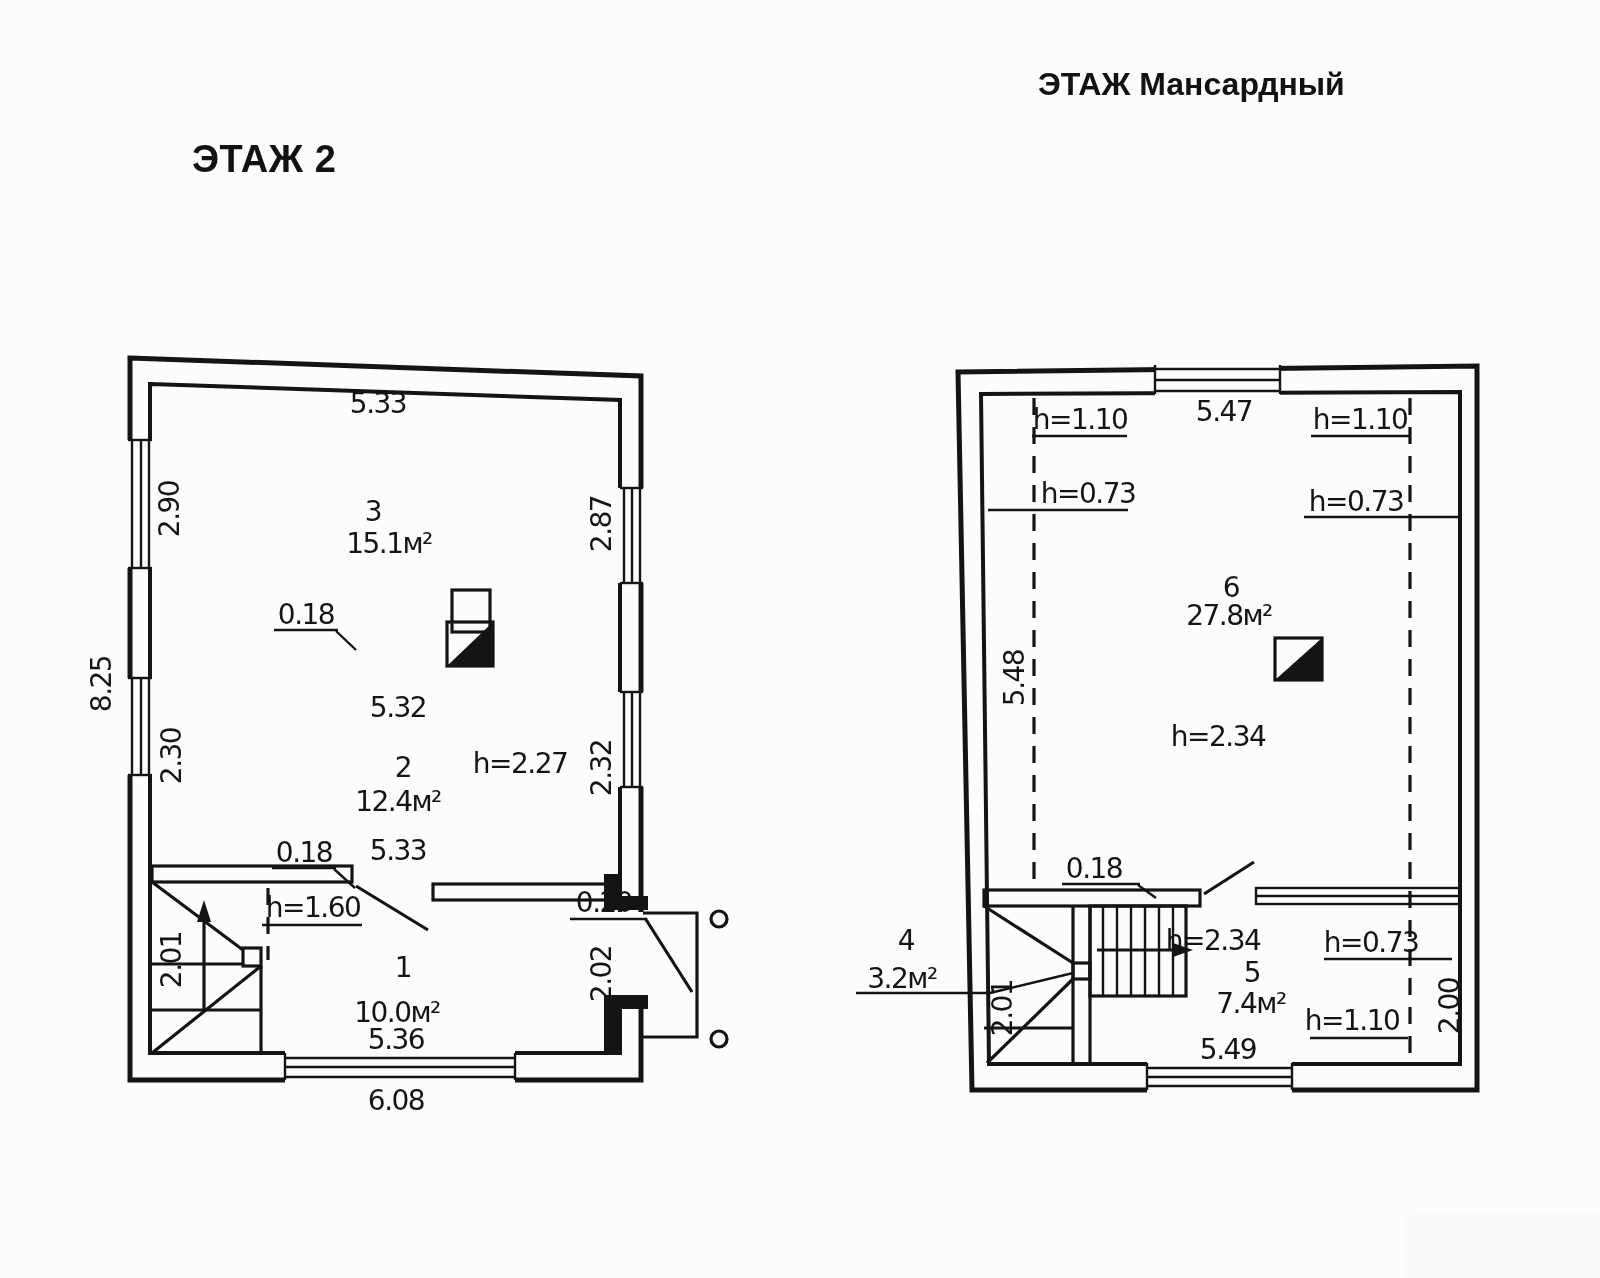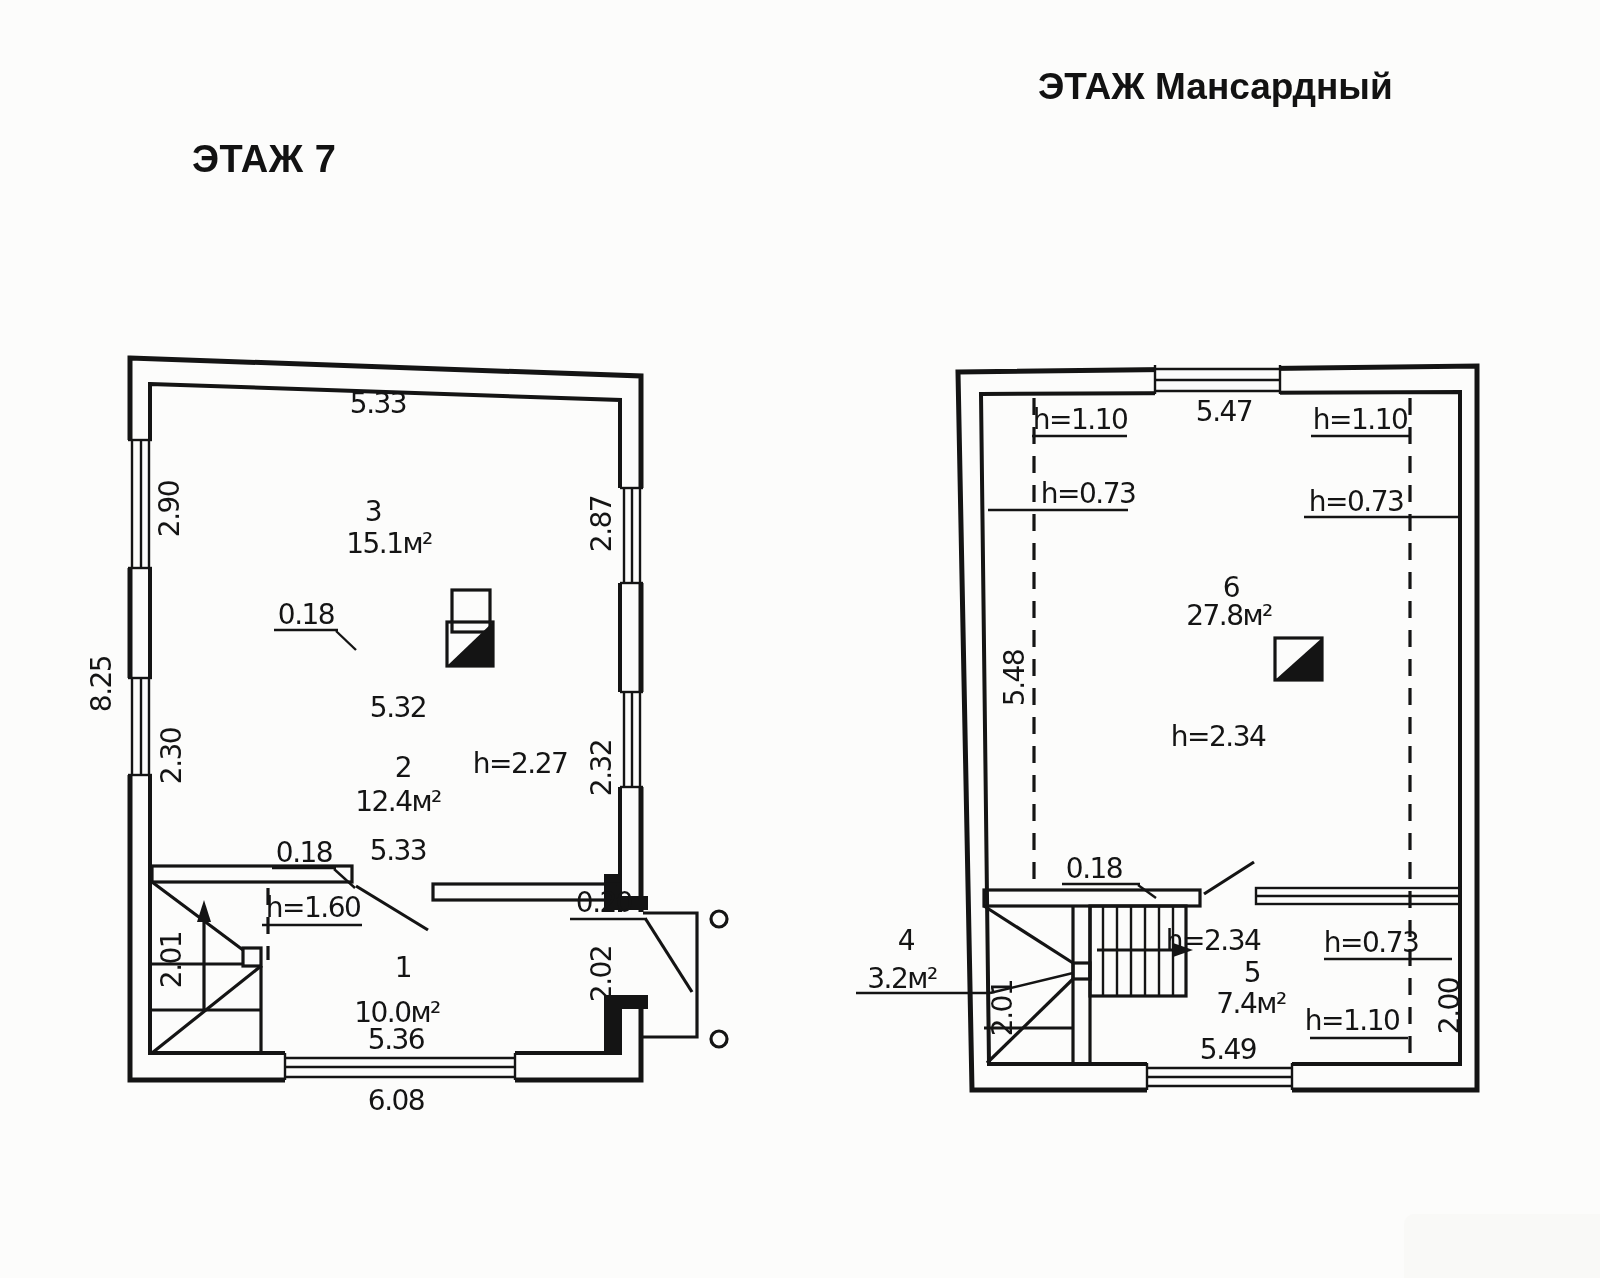--- a/index.html
+++ b/index.html
@@ -1,40 +1,40 @@
 <!DOCTYPE html>
 <html><head>
 <meta charset="utf-8">
 <style>
   html,body{margin:0;padding:0;background:#ffffff;}
   #canvas{position:relative;width:1600px;height:1278px;background:#fcfcfb;overflow:hidden;
           font-family:"DejaVu Sans",sans-serif;}
   .title{position:absolute;color:#121212;font-family:"Liberation Sans","DejaVu Sans",sans-serif;
          font-weight:700;white-space:nowrap;}
   #title-floor1{left:192px;top:138px;font-size:38px;letter-spacing:0.5px;}
-  #title-mansard{left:1038px;top:66px;font-size:37px;}
+  #title-mansard{left:1038px;top:66px;font-size:32px;}
   svg{position:absolute;left:0;top:0;}
   svg text{fill:#141414;font-family:"DejaVu Sans",sans-serif;font-size:28px;letter-spacing:-1.5px;}
   .ln{stroke:#141414;fill:none;}
   .w5{stroke-width:5;}
   .w4{stroke-width:4;}
   .w3{stroke-width:3.2;}
   .w2{stroke-width:2.4;}
   .whitefill{fill:#fcfcfb;stroke:none;}
   .blackfill{fill:#141414;stroke:none;}
   .dash{stroke-dasharray:17 12;}
   .wm{position:absolute;right:0;bottom:0;width:196px;height:64px;background:#f7f7f6;
       border-top-left-radius:10px;opacity:.8;}
 </style>
 </head>
 <body>
 
 <div id="canvas">
 
-  <div class="title" id="title-floor1">ЭТАЖ 7</div>
+  <div class="title" id="title-floor1">ЭТАЖ 2</div>
   <div class="title" id="title-mansard">ЭТАЖ Мансардный</div>
 
   <svg width="1600" height="1278" viewBox="0 0 1600 1278">
 
     <g>
 
       <g>
         <path class="ln w5" d="M130,358 L641,376 L641,1080 L130,1080 Z"></path>
         <path class="ln w4" d="M150,384 L620,400 L620,1053 L150,1053 Z"></path>
       </g>

